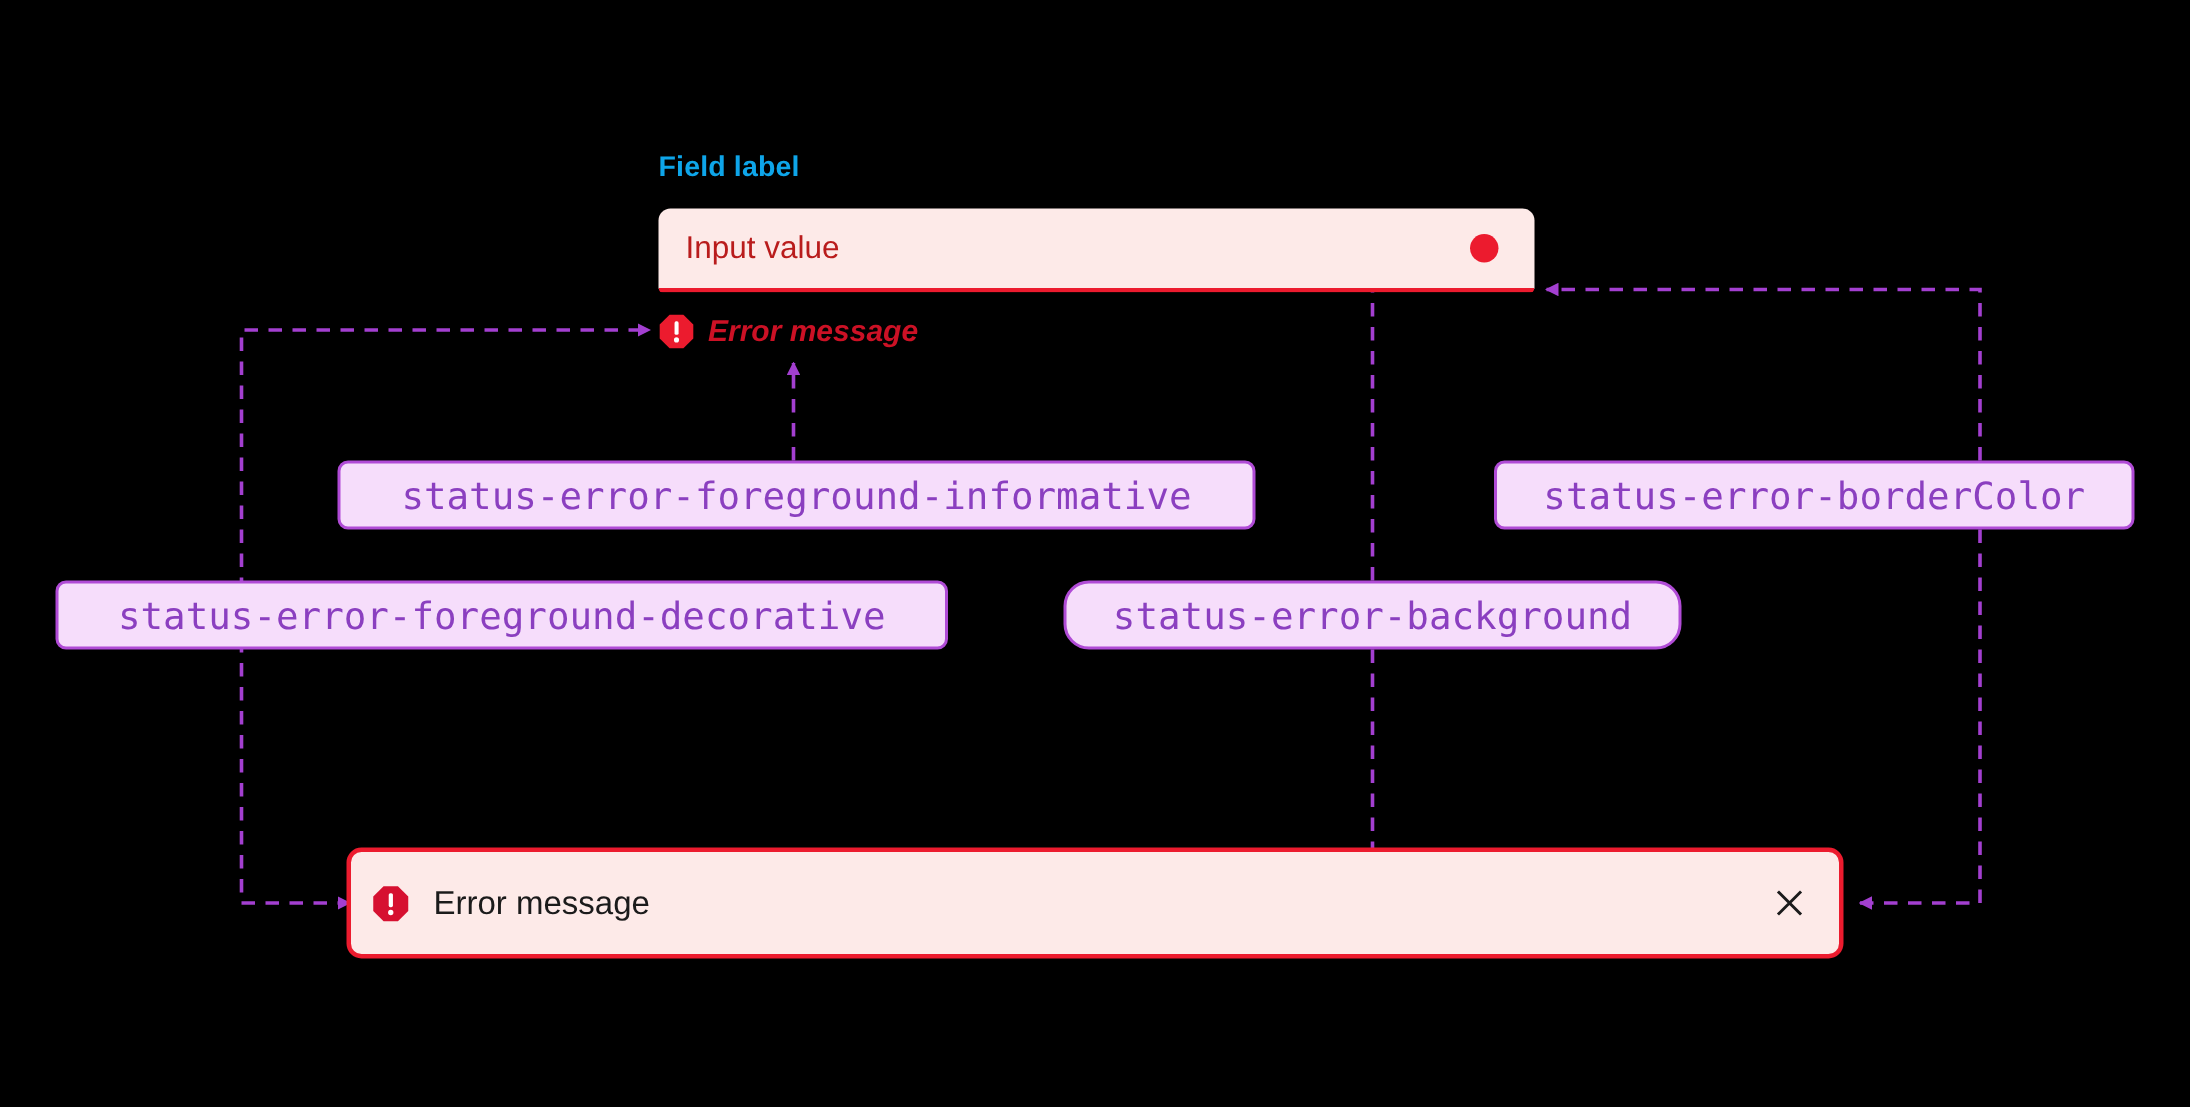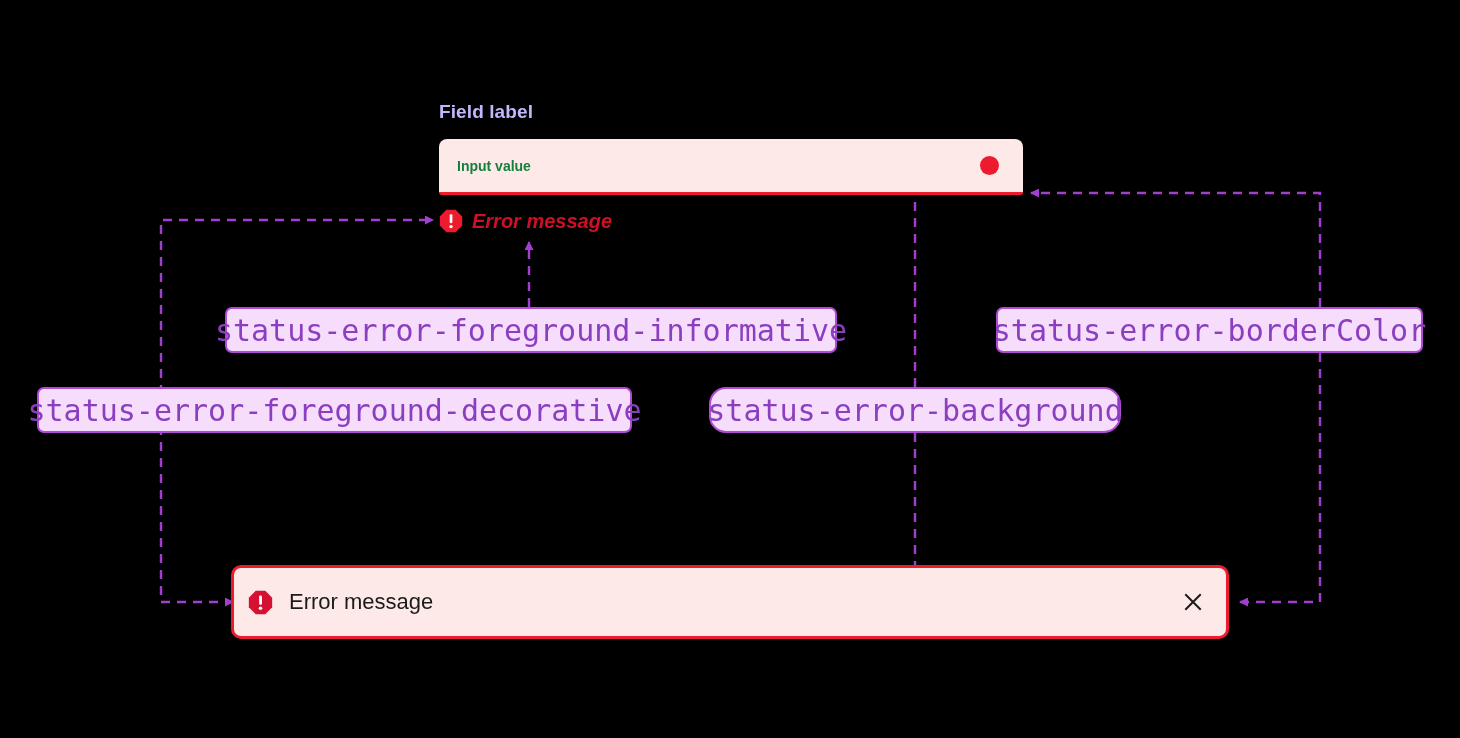--- a/index.html
+++ b/index.html
@@ -32,21 +32,21 @@
     z-index: 1;
   }
 
   
   .field-label {
     position: absolute;
     left: 439px;
     top: 101px;
     font-size: 19px;
     font-weight: bold;
-    color: #c4b5fd;
+    color: #0ea5e9;
     letter-spacing: 0.1px;
     white-space: nowrap;
   }
 
   
   .input-wrap {
     position: absolute;
     left: 439px;
     top: 139px;
     width: 584px;
@@ -61,25 +61,24 @@
     box-sizing: border-box;
     background: #fdeae8;
     border: none;
     border-bottom: 3px solid #ec1b2e;
     border-radius: 8px 8px 3px 3px;
     display: flex;
     align-items: center;
     padding: 0 18px;
   }
   .input-value {
-    font-size: 14px;
-    color: #15803d;
+    font-size: 21px;
+    color: #b91c1c;
     flex: 1 1 auto;
     white-space: nowrap;
-    font-weight: bold;
   }
   .input-dot {
     width: 19px;
     height: 19px;
     border-radius: 50%;
     background: #ec1b2e;
     flex: 0 0 auto;
     margin-right: 6px;
   }
 
@@ -150,21 +149,21 @@
   .token {
     position: absolute;
     box-sizing: border-box;
     background: #f6ddfb;
     border: 2px solid #b04bd6;
     border-radius: 7px;
     display: flex;
     align-items: center;
     justify-content: center;
     font-family: "DejaVu Sans Mono", "Liberation Mono", monospace;
-    font-size: 30px;
+    font-size: 25px;
     color: #8b3fc0;
     letter-spacing: 0px;
     white-space: nowrap;
     z-index: 2;
   }
   .token-informative {
     left: 225px;
     top: 307px;
     width: 612px;
     height: 46px;

